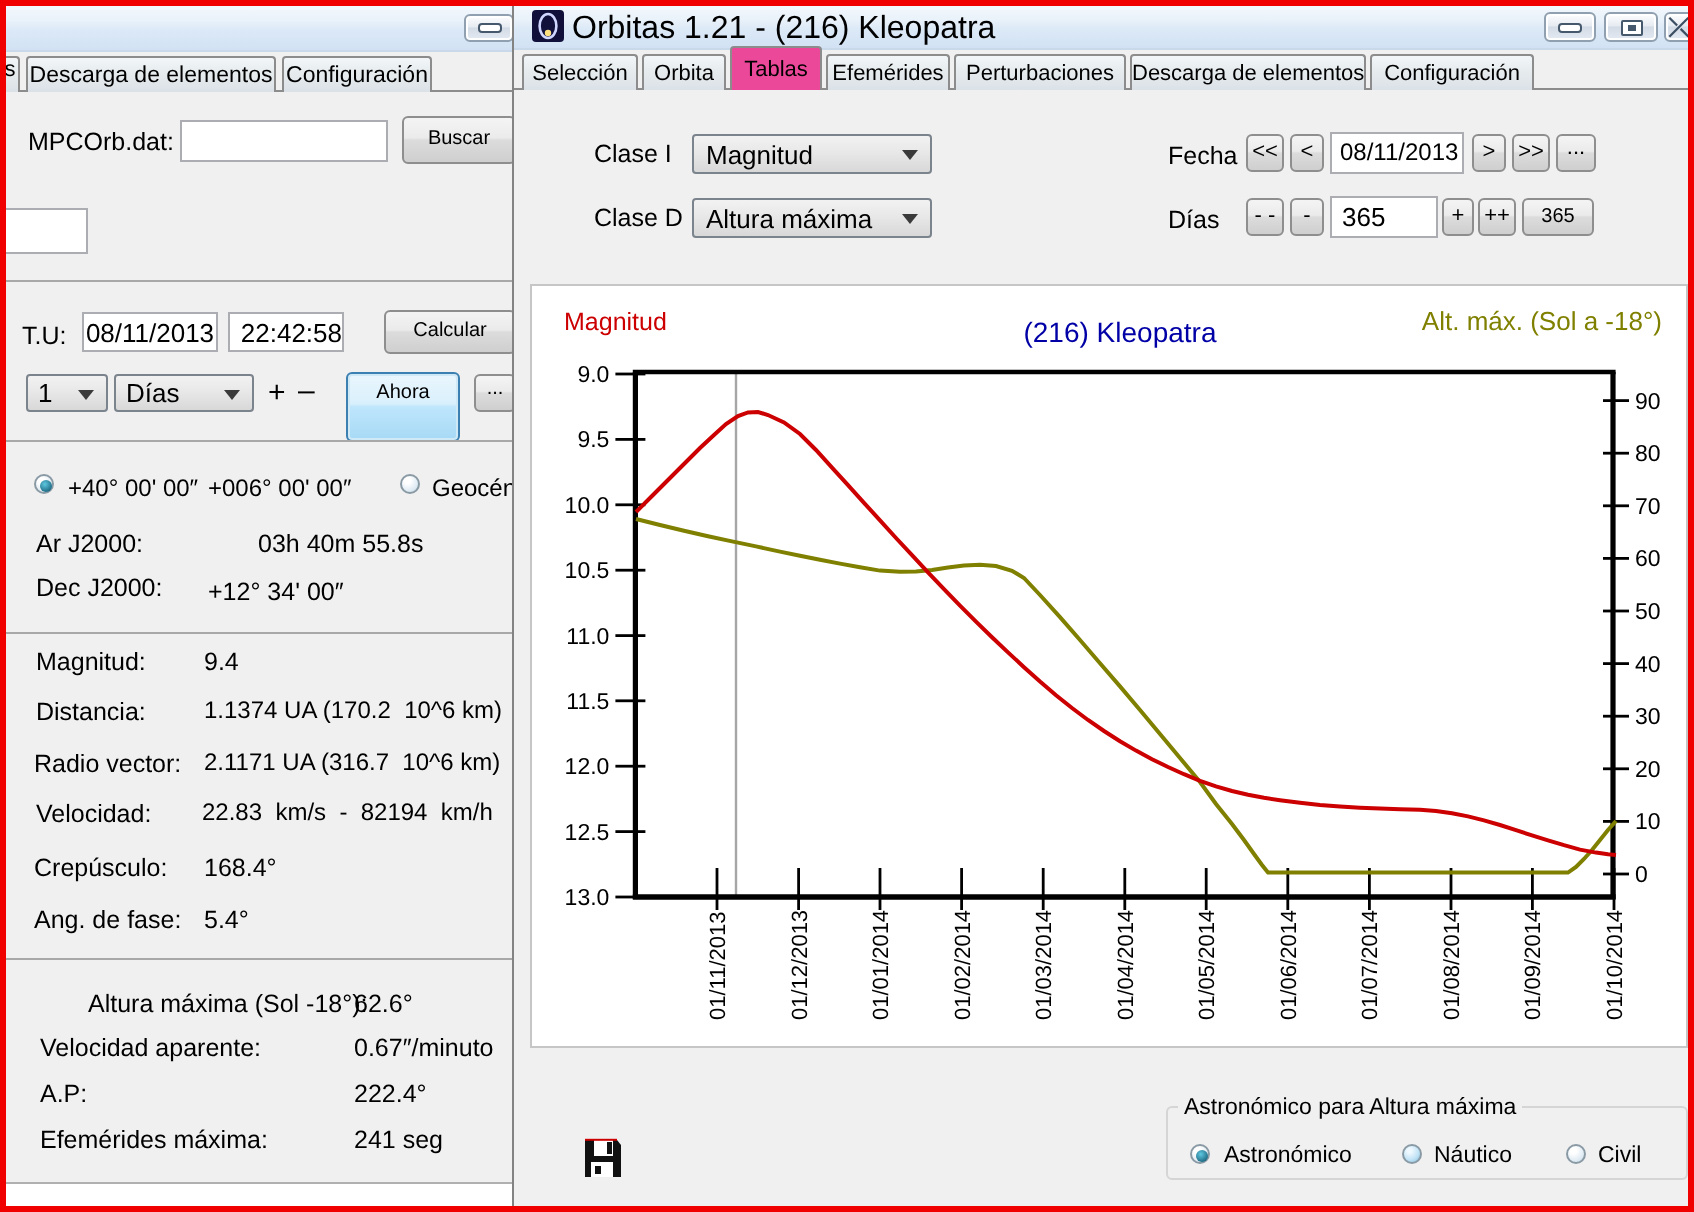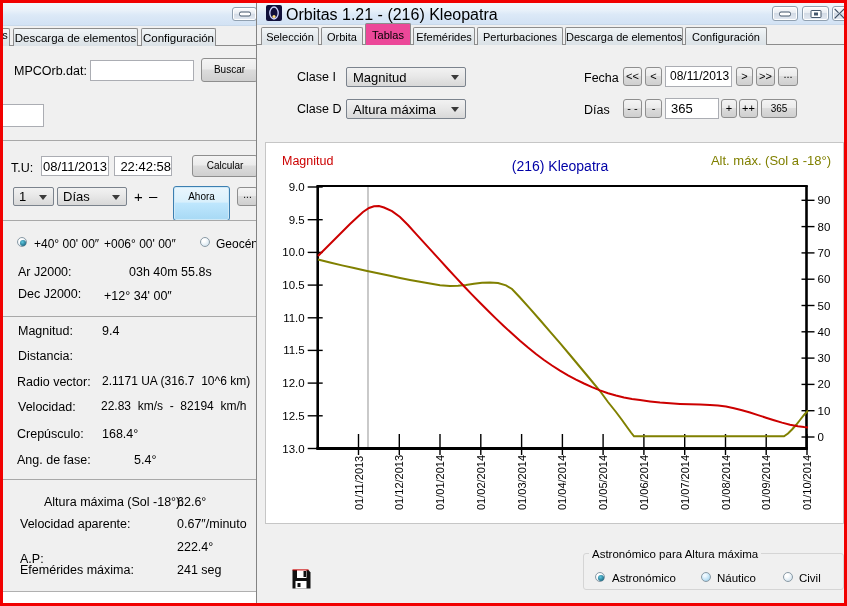--- a/index.html
+++ b/index.html
@@ -62,35 +62,36 @@
 
   <div class="lbl" style="left:18px;top:265px;">Ar J2000:</div>
   <div class="lbl" style="left:101px;top:265px;margin-left:28px;">03h 40m 55.8s</div>
   <div class="lbl" style="left:18px;top:287px;">Dec J2000:</div>
   <div class="lbl" style="left:104px;top:289px;">+12° 34' 00″</div>
   <div class="sep" style="left:2px;top:316px;width:255px;"></div>
 
   <div class="lbl" style="left:18px;top:324px;">Magnitud:</div>
   <div class="lbl" style="left:102px;top:324px;">9.4</div>
   <div class="lbl" style="left:18px;top:349px;">Distancia:</div>
+  <div class="lbl" style="left:102px;top:349px;font-size:12px;">1.1374 UA (170.2  10^6 km)</div>
   <div class="lbl" style="left:17px;top:375px;">Radio vector:</div>
   <div class="lbl" style="left:102px;top:375px;font-size:12px;">2.1171 UA (316.7  10^6 km)</div>
   <div class="lbl" style="left:18px;top:400px;">Velocidad:</div>
   <div class="lbl" style="left:101px;top:400px;font-size:12px;">22.83  km/s  -  82194  km/h</div>
   <div class="lbl" style="left:17px;top:427px;">Crepúsculo:</div>
   <div class="lbl" style="left:102px;top:427px;">168.4°</div>
   <div class="lbl" style="left:17px;top:453px;">Ang. de fase:</div>
-  <div class="lbl" style="left:102px;top:453px;margin-left:32px;">5.4°</div>
+  <div class="lbl" style="left:102px;top:453px;">5.4°</div>
   <div class="sep" style="left:2px;top:479px;width:255px;"></div>
 
   <div class="lbl" style="left:20px;top:495px;margin-left:24px;">Altura máxima (Sol -18°):</div>
   <div class="lbl" style="left:177px;top:495px;">62.6°</div>
   <div class="lbl" style="left:20px;top:517px;">Velocidad aparente:</div>
   <div class="lbl" style="left:177px;top:517px;">0.67″/minuto</div>
-  <div class="lbl" style="left:20px;top:552px;">A.P:</div>
+  <div class="lbl" style="left:20px;top:540px;">A.P:</div>
   <div class="lbl" style="left:177px;top:540px;">222.4°</div>
   <div class="lbl" style="left:20px;top:563px;">Efemérides máxima:</div>
   <div class="lbl" style="left:177px;top:563px;">241 seg</div>
   <div class="abs" style="left:2px;top:591px;width:255px;height:13px;background:#fff;border-top:1px solid #b0b0b0;"></div>
 </div>
 
 <div class="abs" style="left:256px;top:0;width:591px;height:606px;background:#f0f0f0;border-left:1px solid #838383;"></div>
 <div class="titlebar abs" style="left:257px;top:0;width:590px;height:25px;"></div>
 
 <svg class="abs" style="left:266px;top:5px;" width="16" height="16" viewBox="0 0 16 16">

